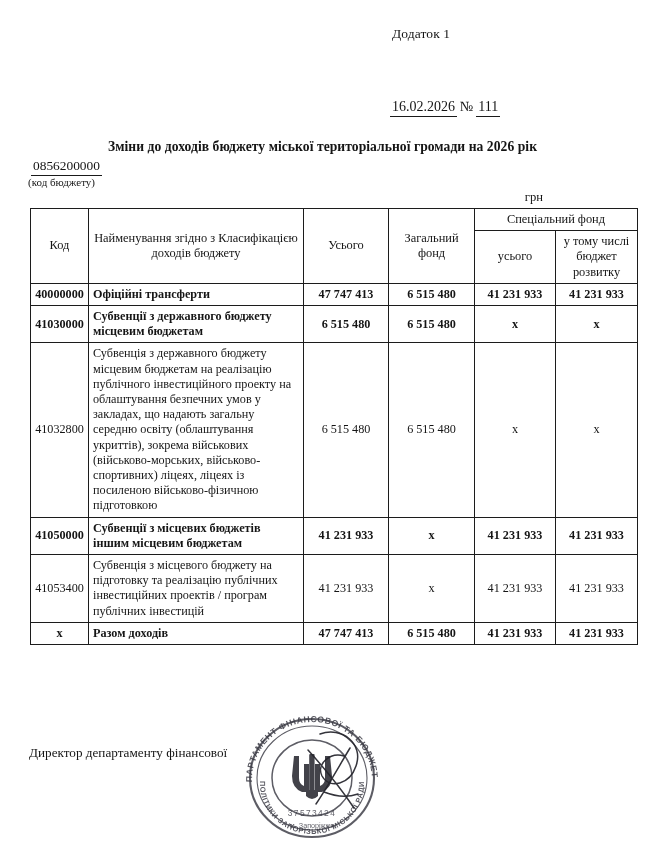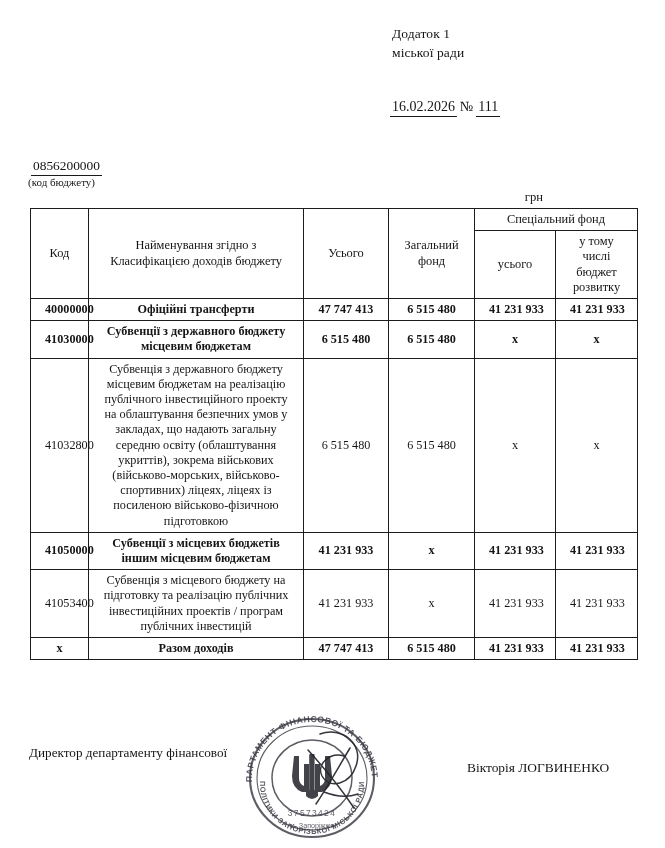--- a/index.html
+++ b/index.html
@@ -95,21 +95,21 @@
     left: 30px;
     top: 208px;
     width: 607px;
     border-collapse: collapse;
     table-layout: fixed;
     font-size: 12.2px;
   }
   table.budget th,
   table.budget td {
     border: 1px solid #1c1c1c;
-    padding: 3px 14px;
+    padding: 3px 4px;
     vertical-align: middle;
     line-height: 15.2px;
   }
   table.budget th {
     text-align: center;
     font-weight: normal;
     font-size: 12.4px;
   }
 
   col.c-code  { width: 58px; }
@@ -120,21 +120,21 @@
   col.c-spec2 { width: 82px; }
 
   .th-code, .th-name, .th-total, .th-general { }
   .th-name { line-height: 16px; }
 
   td.code-cell {
     text-align: center;
     font-size: 12.2px;
   }
   td.name-cell {
-    text-align: center;
+    text-align: left;
     padding-left: 6px;
     padding-right: 5px;
   }
   td.num-cell {
     text-align: center;
     white-space: nowrap;
   }
   tr.bold td { font-weight: bold; }
   tr.bold td.name-cell { font-weight: bold; }
 
@@ -171,27 +171,27 @@
   }
   .stamp svg { display: block; }
 </style>
 </head>
 <body>
 
 <div class="page">
 
   <div class="doc-header">
     <div>Додаток 1</div>
-    <div>міської ради</div>
   </div>
 
   <div class="date-line">
     <span class="uline">16.02.2026</span><span class="nosign">№</span><span class="uline">111</span>
   </div>
 
+  <div class="doc-title">Зміни до доходів бюджету міської територіальної громади на 2026 рік</div>
 
   <div class="budget-code">
     <span class="uline">0856200000</span>
   </div>
   <div class="budget-code-caption">(код бюджету)</div>
 
   <div class="currency-note">грн</div>
 
   <table class="budget">
     <colgroup>
@@ -264,21 +264,20 @@
           <td class="num-cell">6 515 480</td>
           <td class="num-cell">41 231 933</td>
           <td class="num-cell">41 231 933</td>
         </tr>
       </tbody>
   </table>
 
   <div class="sign-role">
     <div>Директор департаменту фінансової</div>
   </div>
-  <div class="sign-name">Вікторія ЛОГВИНЕНКО</div>
 
   <div class="stamp">
     <svg width="148" height="144" viewBox="0 0 148 144" xmlns="http://www.w3.org/2000/svg">
       <defs>
         <path id="arcTop" d="M 14,76 A 60,58 0 0 1 134,76" fill="none"></path>
         <path id="arcBot" d="M 22,80 A 52,50 0 0 0 126,80" fill="none"></path>
       </defs>
       <g stroke="#3a3a44" fill="none" opacity="0.82">
         <ellipse cx="74" cy="74" rx="62" ry="59" stroke-width="2.1"></ellipse>
         <ellipse cx="74" cy="74" rx="55" ry="52" stroke-width="1.1"></ellipse>

